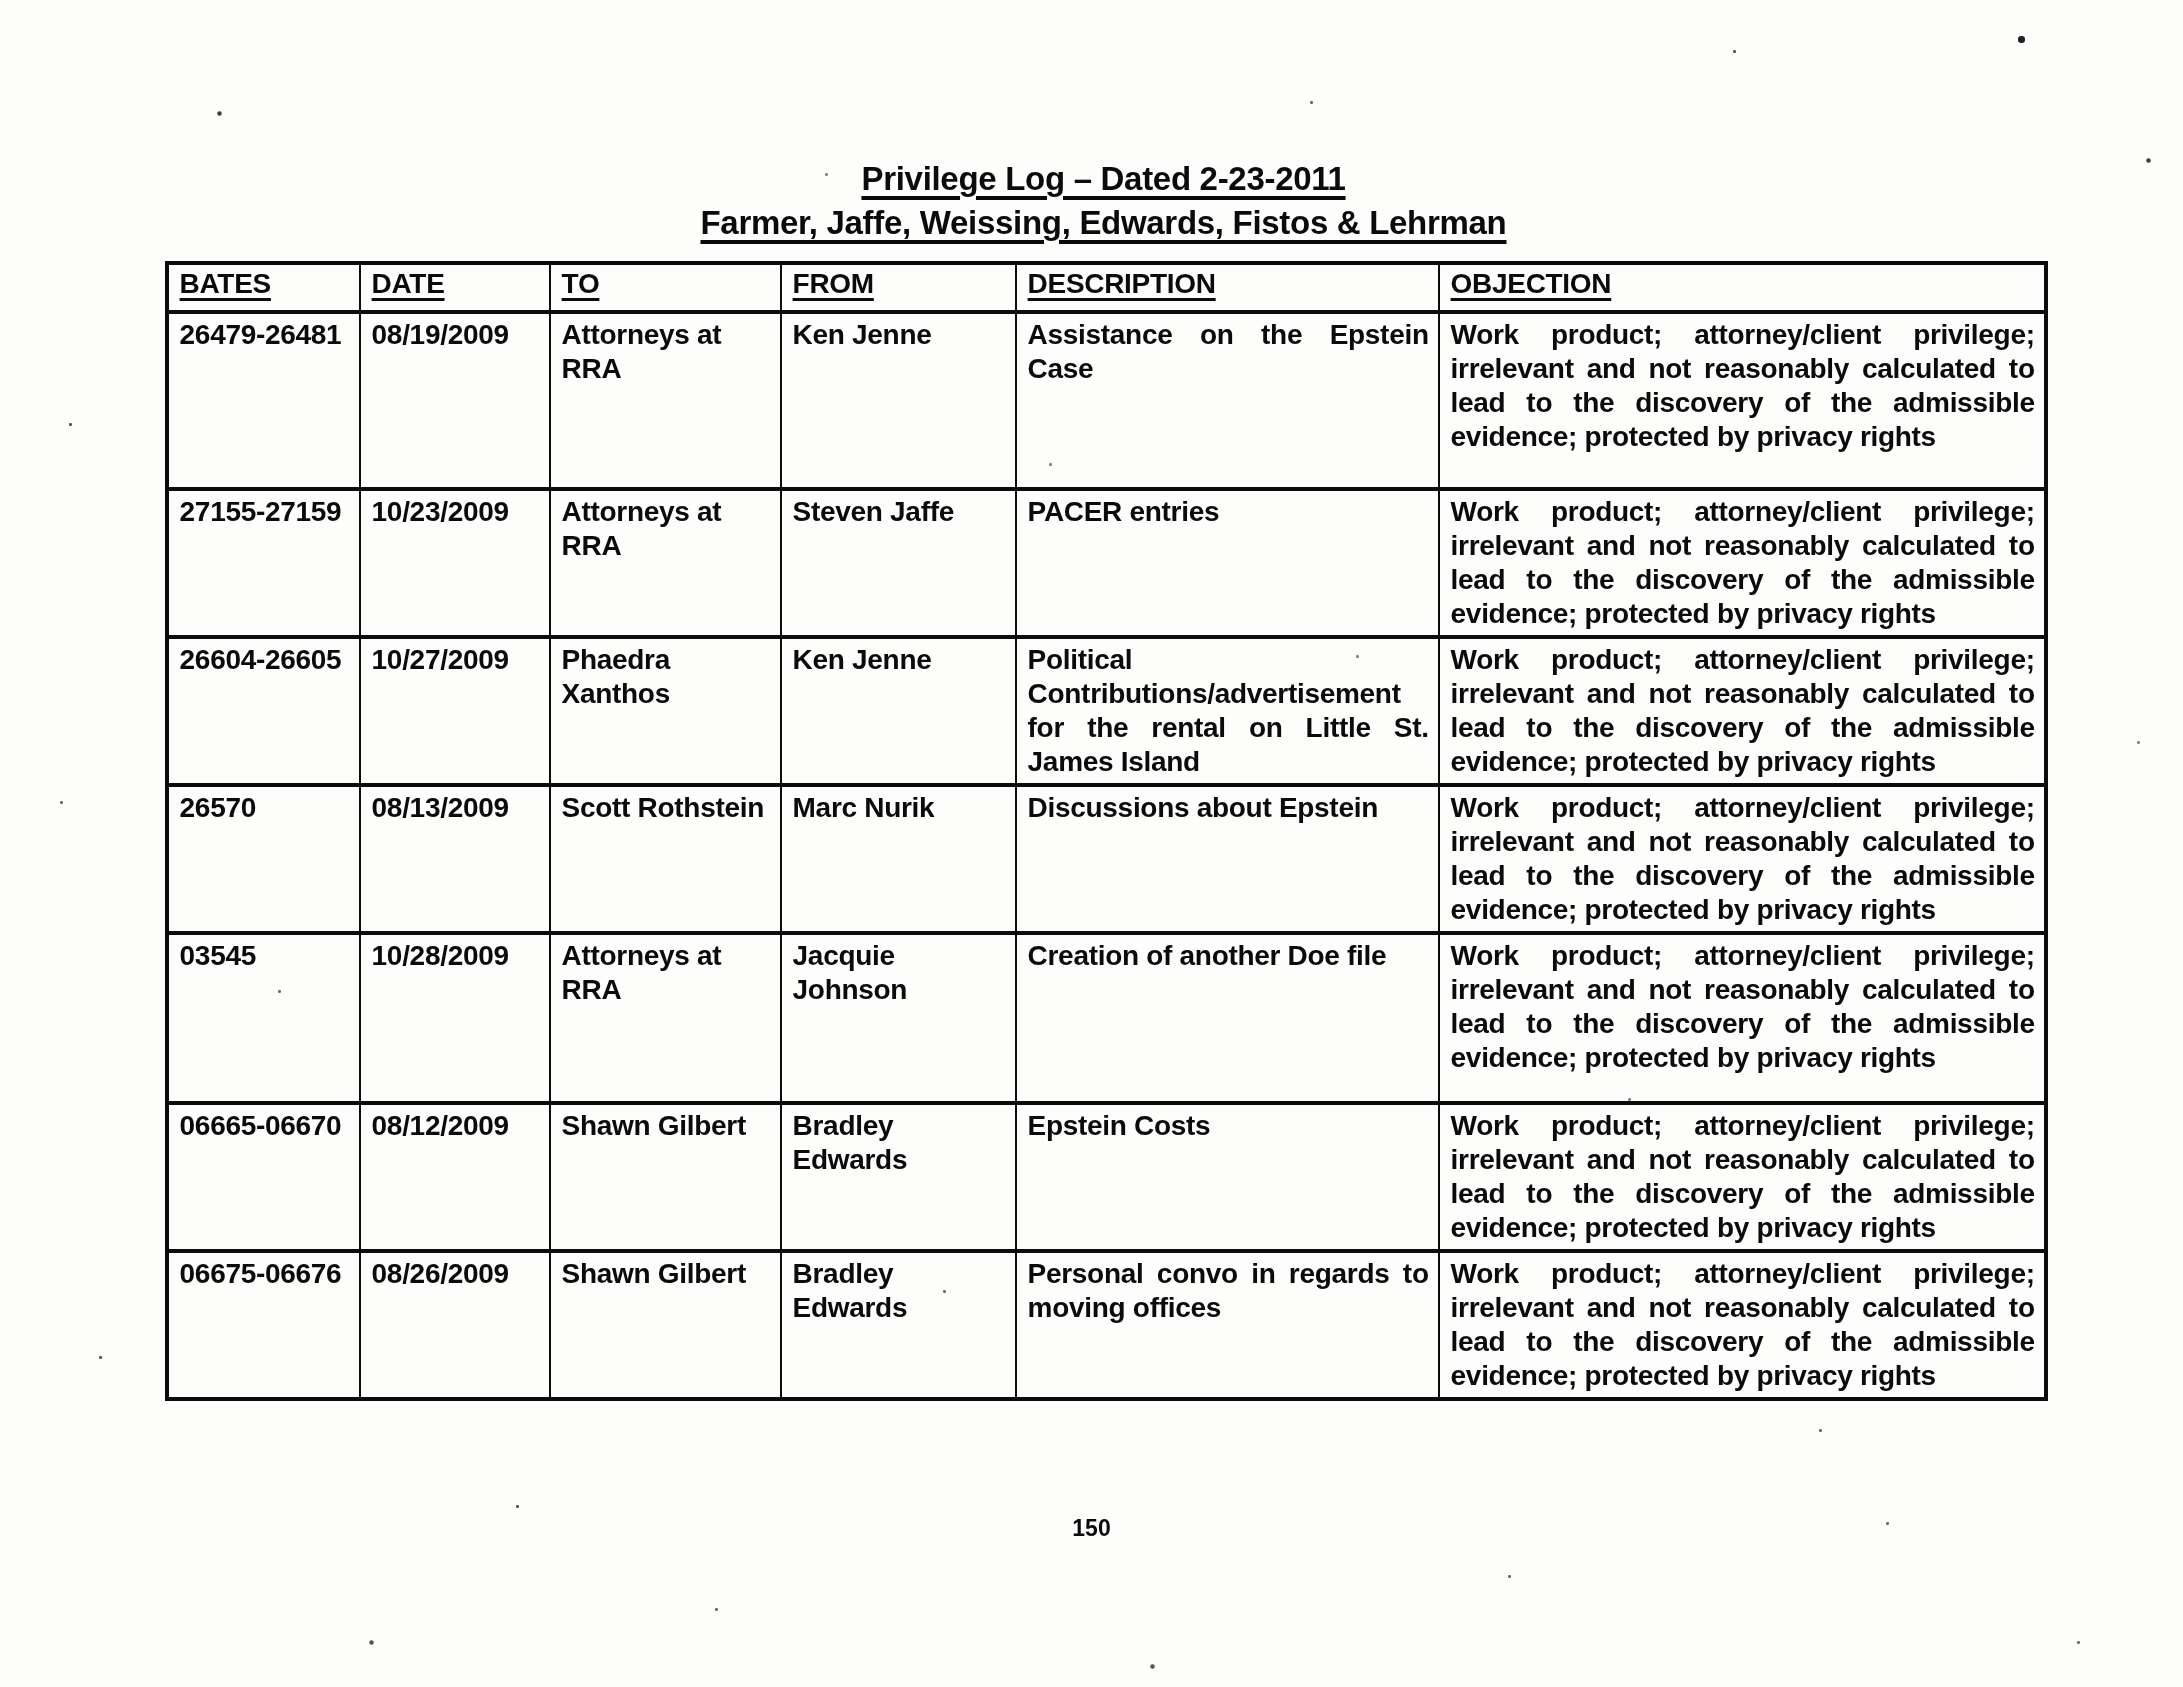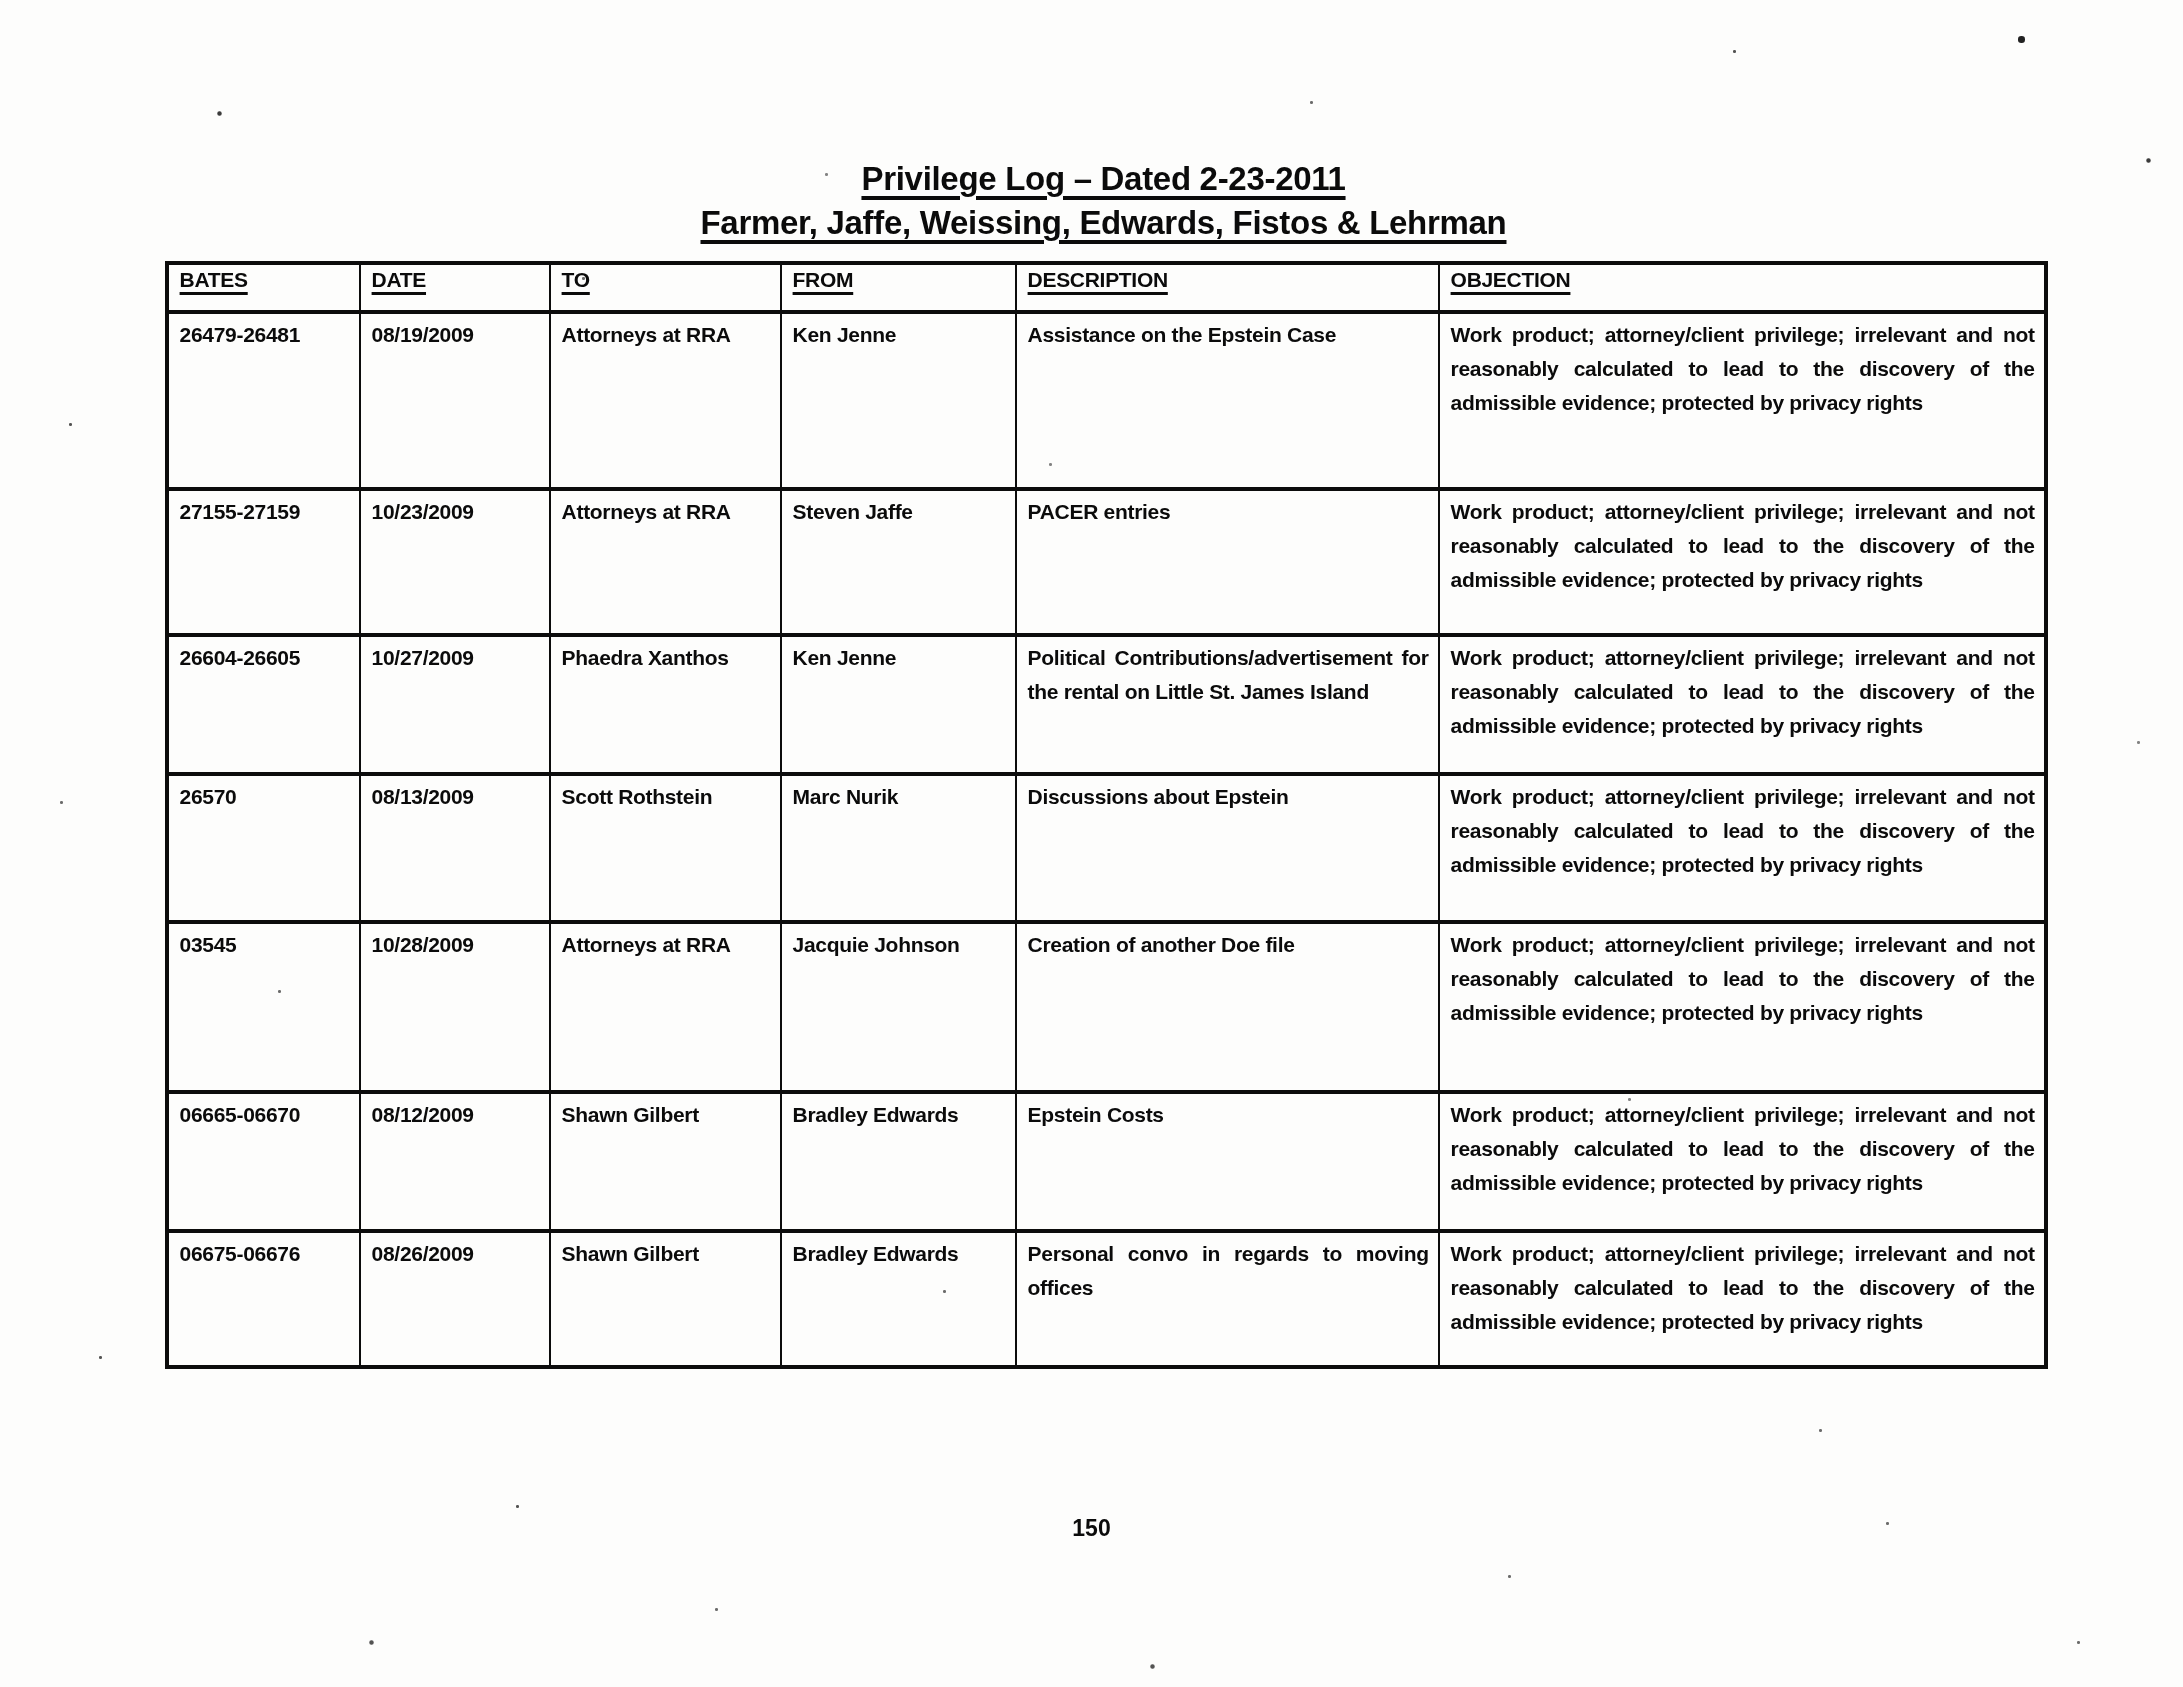--- a/index.html
+++ b/index.html
@@ -76,21 +76,21 @@
     border:4px solid #0c0c0c;
   }
   .log-table th,
   .log-table td{
     border-left:2.6px solid #0c0c0c;
     border-right:2.6px solid #0c0c0c;
     border-top:4px solid #0c0c0c;
     border-bottom:4px solid #0c0c0c;
     vertical-align:top;
     padding:4px 9.3px 4px 10.6px;
-    font-size:21px;
+    font-size:28px;
     letter-spacing:-0.3px;
     overflow:hidden;
   }
   .log-table th{
     height:38px;
     text-align:left;
     font-weight:bold;
     padding-top:2.6px;
   }
   .log-table th span{

